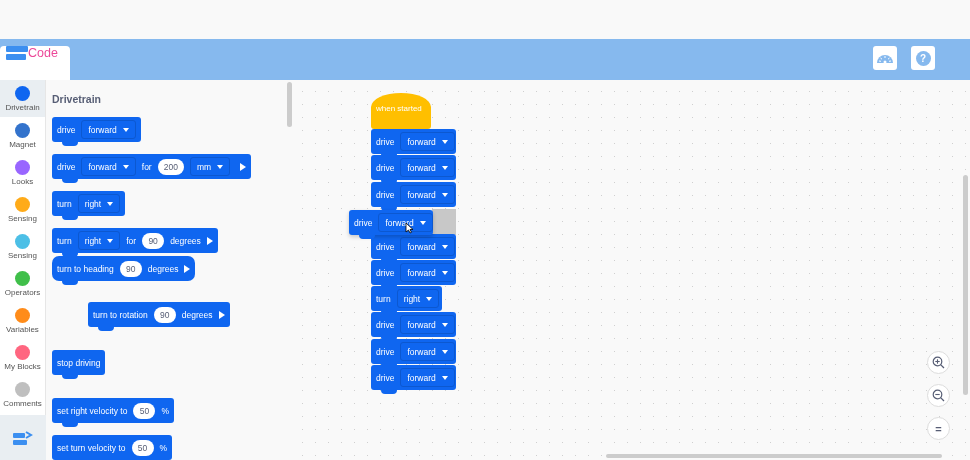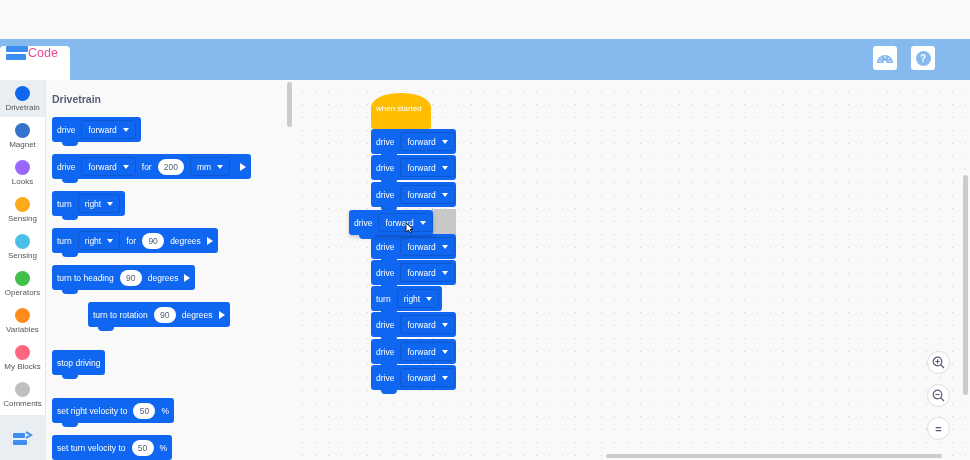--- a/index.html
+++ b/index.html
@@ -257,21 +257,21 @@
   <span>turn</span>
   <span class="dd">
       <span>right</span>
       <span class="dd-caret"></span>
     </span>
   <span>for</span>
   <span class="num">90</span>
   <span>degrees</span>
   <span class="play"></span>
 </div>
-<div class="block" style="left:52px; top:265px;">
+<div class="block" style="left:52px; top:256px;border-radius:7px;">
   <span>turn to heading</span>
   <span class="num">90</span>
   <span>degrees</span>
   <span class="play"></span>
 </div>
 <div class="block" style="left:52px; top:302px;margin-left:36px;">
   <span>turn to rotation</span>
   <span class="num">90</span>
   <span>degrees</span>
   <span class="play"></span>

